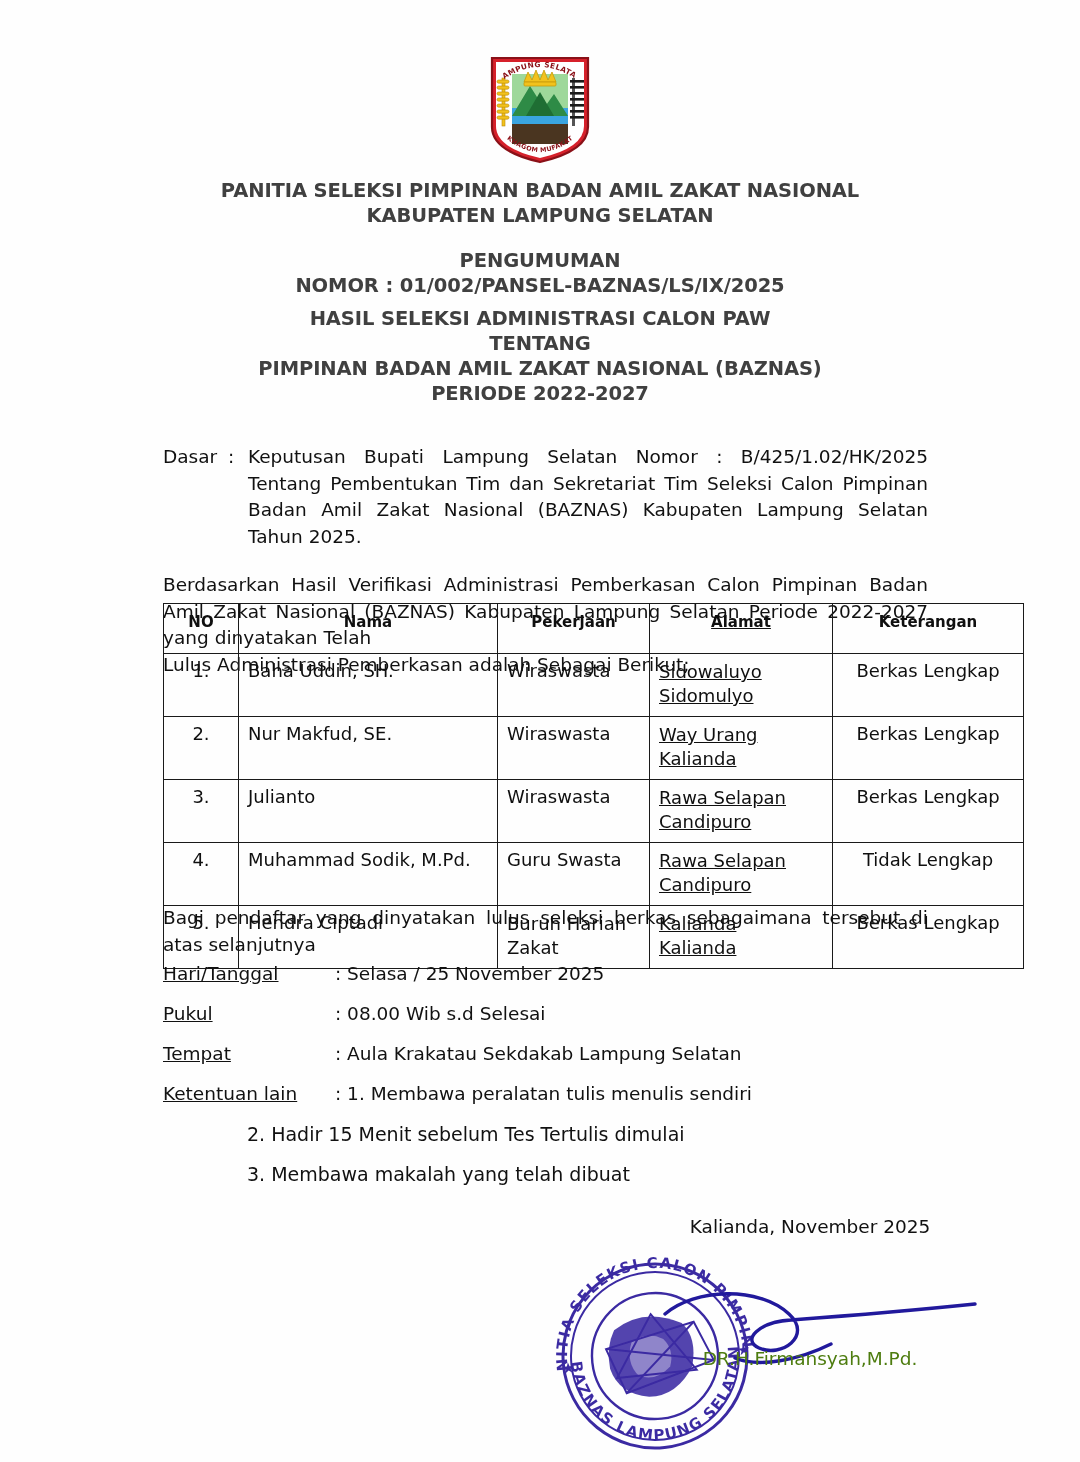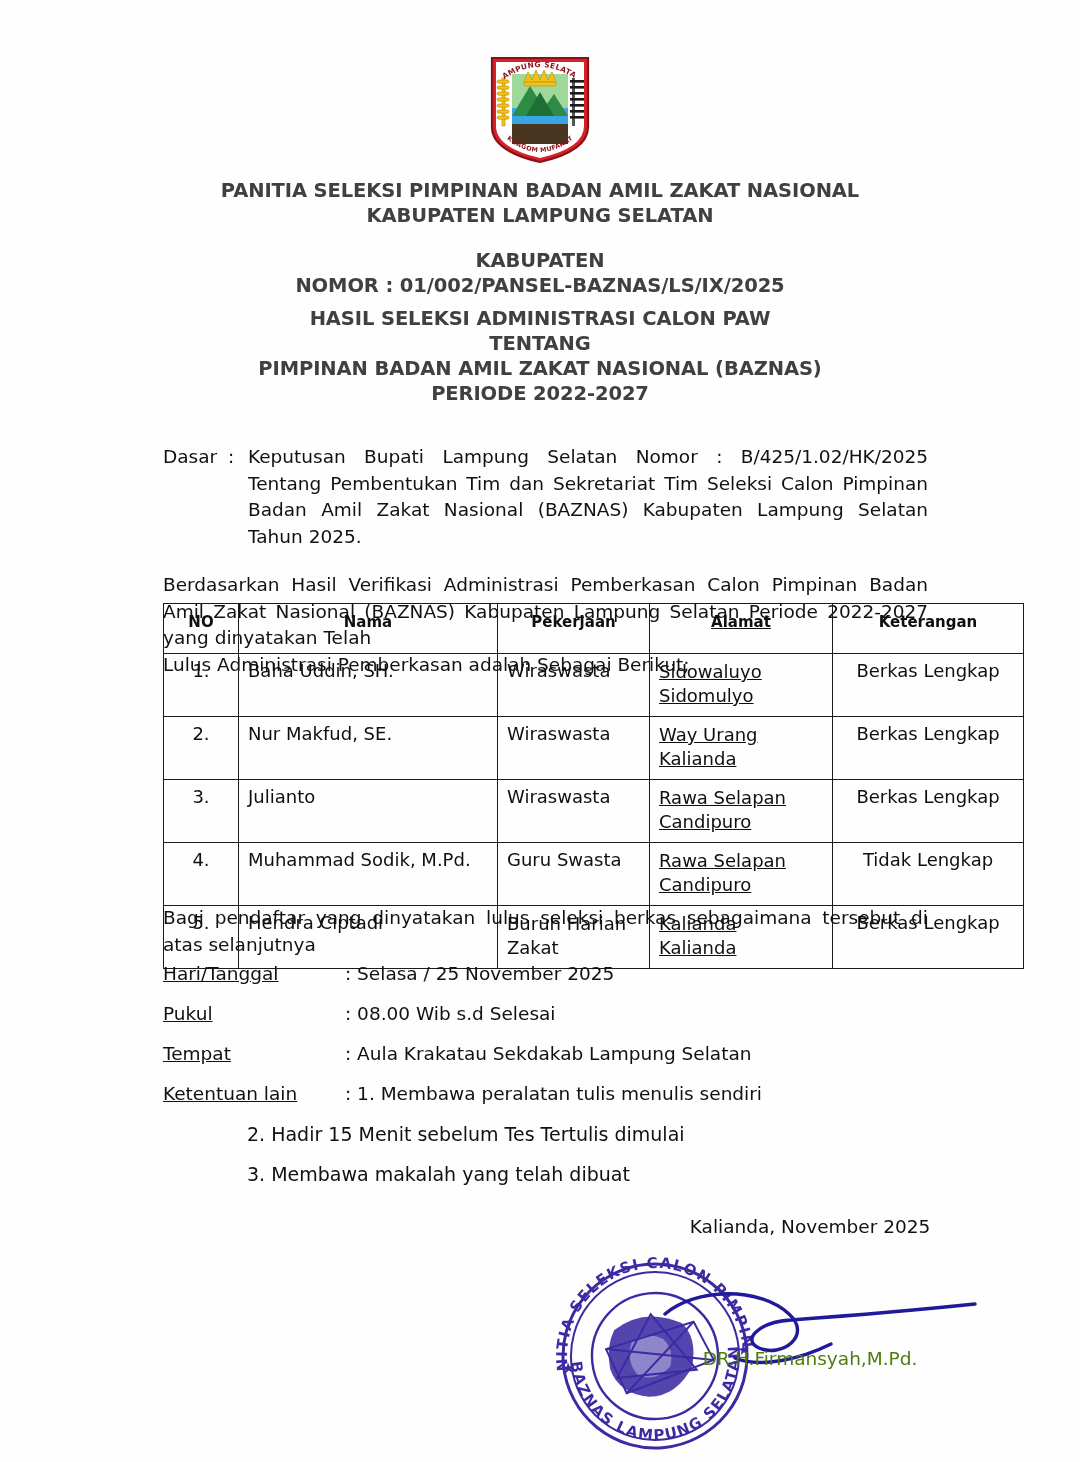--- a/index.html
+++ b/index.html
@@ -131,21 +131,21 @@
     top: 962px;
     width: 765px;
     font-size: 18.5px;
   }
   .sched-row {
     display: flex;
     align-items: flex-start;
     margin-bottom: 16px;
   }
   .sched-label { width: 172px; flex: none; line-height: 24px; text-decoration: underline; }
-  .sched-value { flex: 1; line-height: 24px; margin-left: 10px; }
+  .sched-value { flex: 1; line-height: 24px; }
   .sub-item {
     margin-left: 84px;
     margin-bottom: 16px;
     font-size: 19px;
     line-height: 24px;
   }
 
   
   .sign-block {
     position: absolute;
@@ -243,21 +243,21 @@
       </text>
 
       <path d="M10 6 H106 V75 Q106 99 58 110 Q10 99 10 75 Z" fill="none" stroke="#8a1118" stroke-width="2.2"></path>
     </svg>
   </div>
 
   <div class="header-block">
     <div class="hd">PANITIA SELEKSI PIMPINAN BADAN AMIL ZAKAT NASIONAL</div>
     <div class="hd">KABUPATEN LAMPUNG SELATAN</div>
     <div class="gap-a"></div>
-    <div class="hd">KABUPATEN</div>
+    <div class="hd">PENGUMUMAN</div>
     <div class="hd">NOMOR : 01/002/PANSEL-BAZNAS/LS/IX/2025</div>
     <div class="gap-b" style="height:8px"></div>
     <div class="hd">HASIL SELEKSI ADMINISTRASI CALON PAW</div>
     <div class="hd">TENTANG</div>
     <div class="hd">PIMPINAN BADAN AMIL ZAKAT NASIONAL (BAZNAS)</div>
     <div class="hd">PERIODE 2022-2027</div>
   </div>
 
   <div class="body-area">
     <div class="dasar-row">

